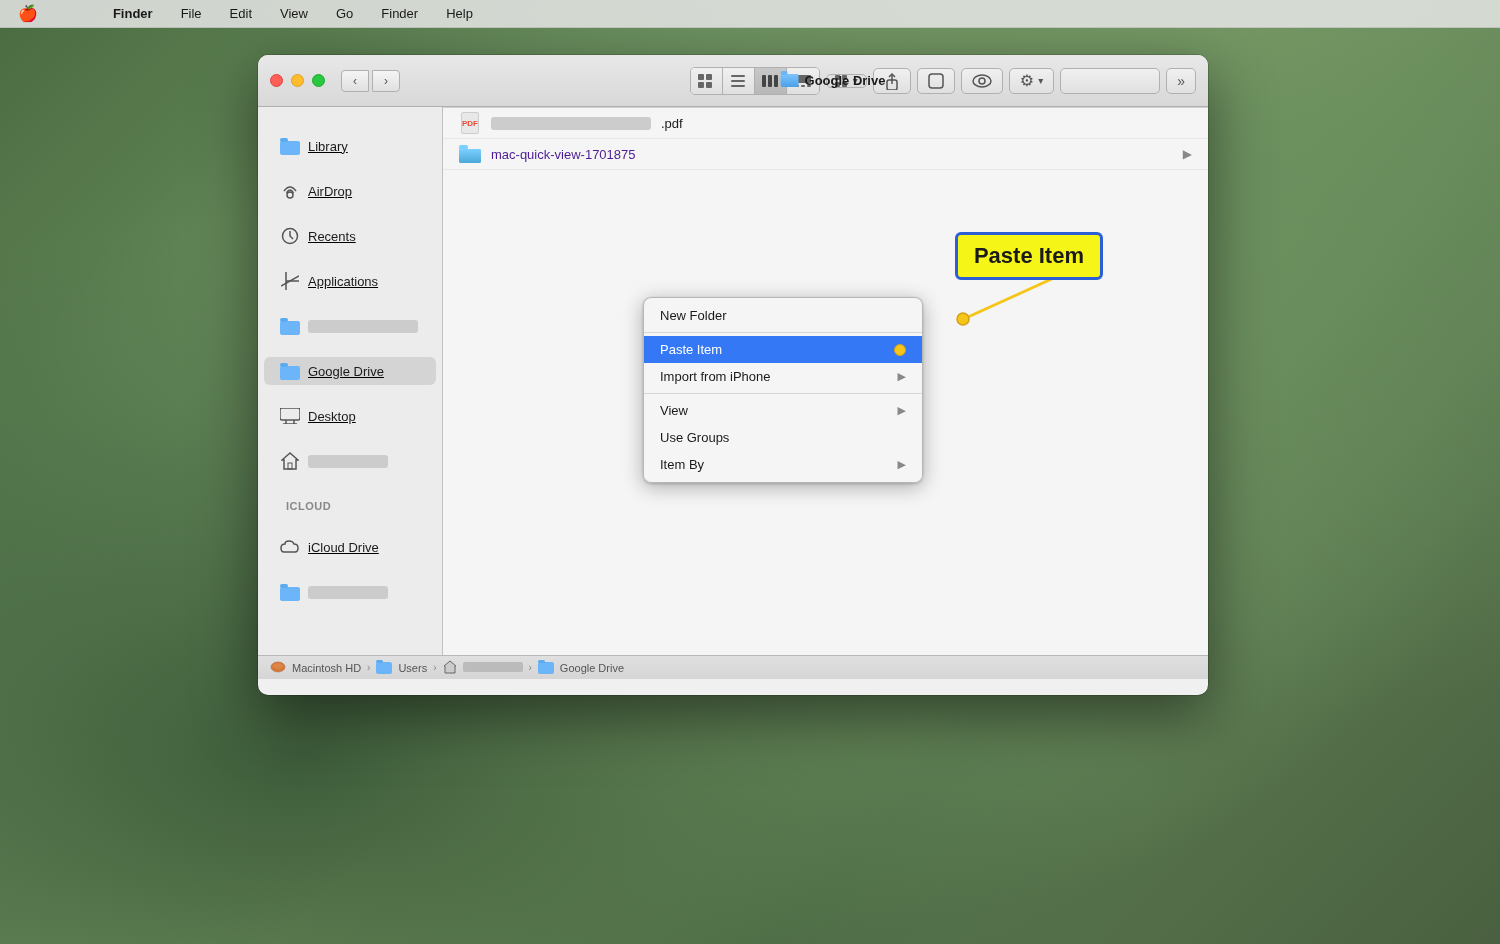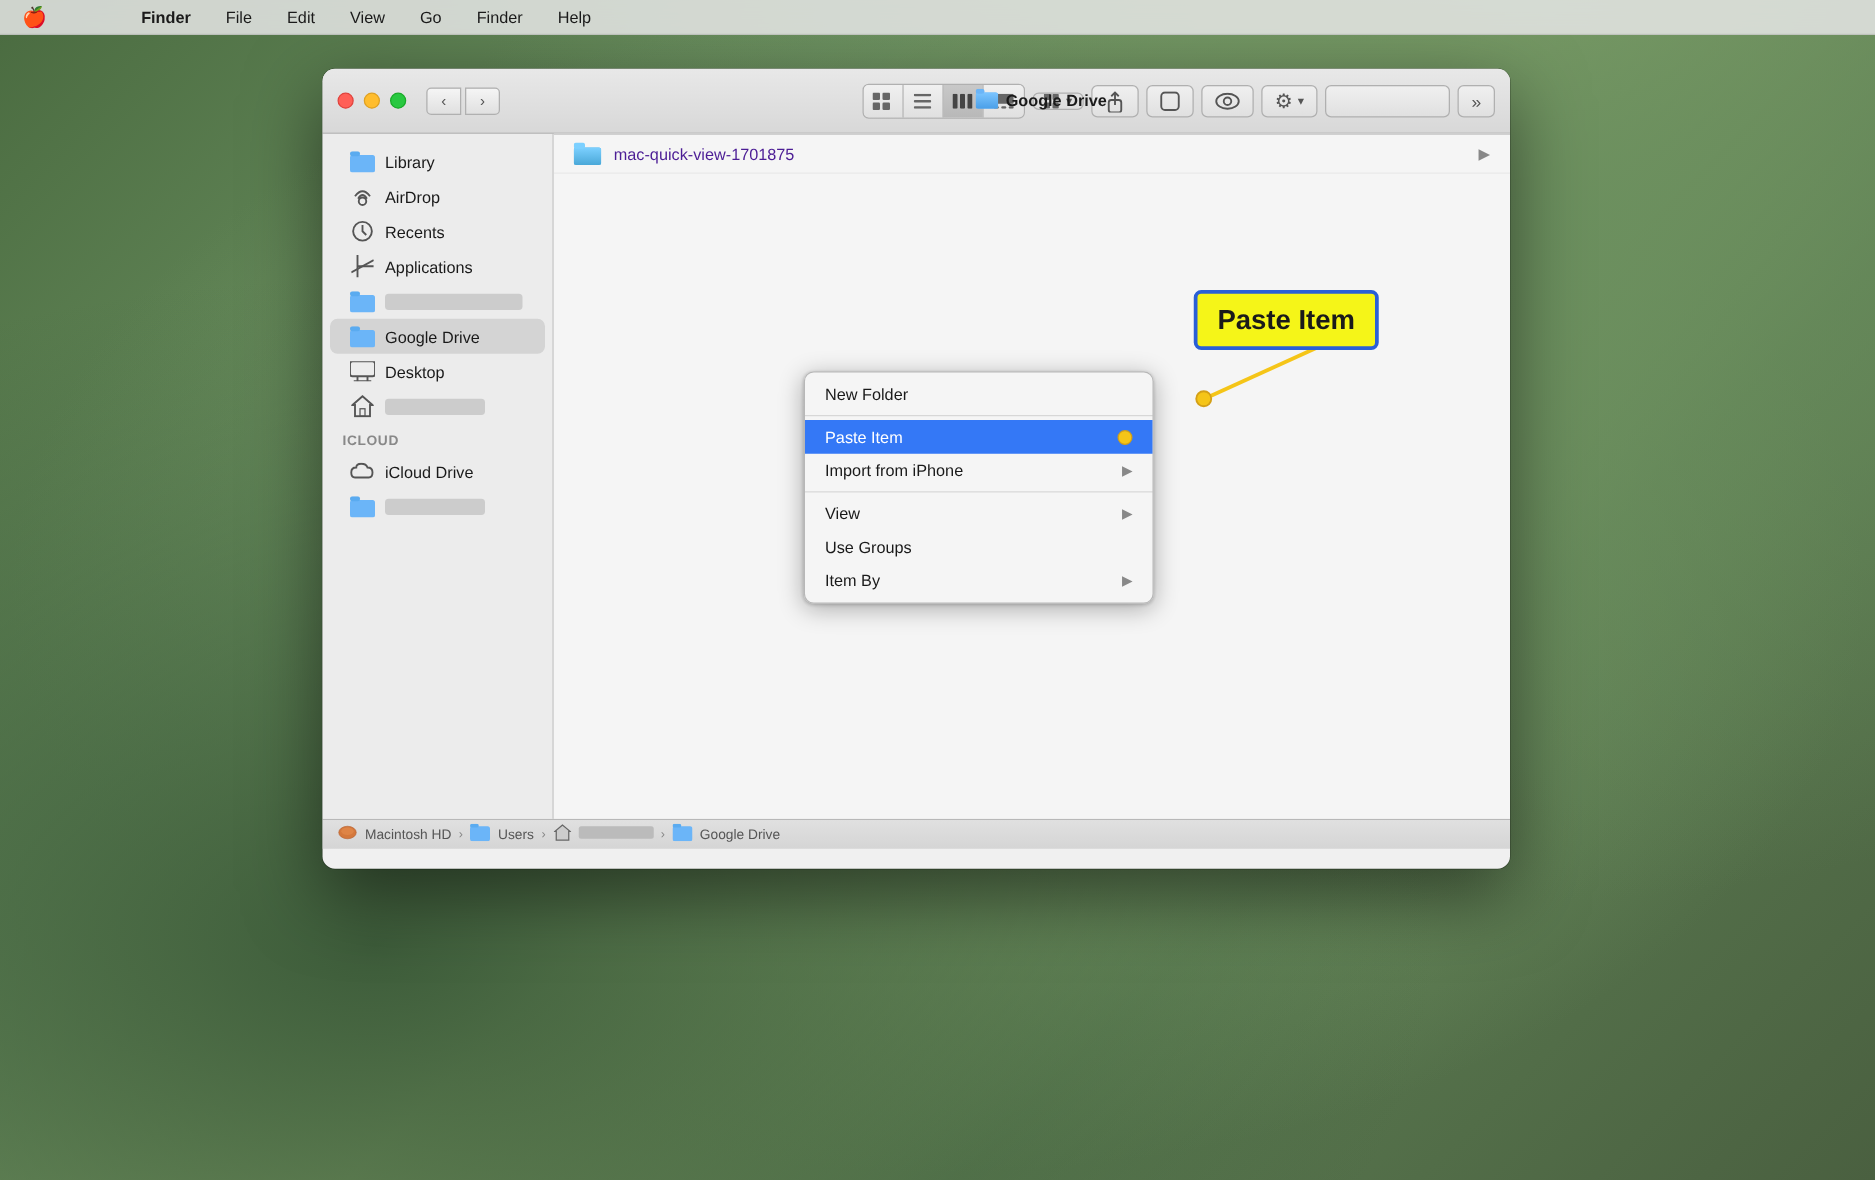--- a/index.html
+++ b/index.html
@@ -179,33 +179,34 @@
       border-right: 1px solid #c0c0c0;
       padding: 8px 0;
       overflow-y: auto;
       flex-shrink: 0;
     }
 
     .sidebar-section-header {
       font-size: 11px;
       font-weight: 700;
       color: #888;
-      padding: 8px 16px 4px;
+      padding: 8px 28px 4px;
       text-transform: uppercase;
       letter-spacing: 0.5px;
     }
 
     .sidebar-item {
       display: flex;
       align-items: center;
       padding: 4px 16px;
       gap: 8px;
       cursor: pointer;
       border-radius: 6px;
-      margin: 0 6px;
+      margin: 17px 6px;
+      text-decoration: underline;
     }
     .sidebar-item.active {
       background: rgba(0,0,0,0.1);
     }
     .sidebar-item-icon {
       width: 20px;
       height: 20px;
       display: flex;
       align-items: center;
       justify-content: center;
@@ -605,20 +606,27 @@
           </svg>
         </div>
         <span class="sidebar-blurred sidebar-blurred-small"></span>
       </div>
     </div>
 
     <div class="file-area">
 
       <div style="height:1px; background: #d0d0d0;"></div>
 
+      <div class="file-list-item">
+        <div class="file-item-icon">
+          <div class="pdf-icon">PDF</div>
+        </div>
+        <span class="file-item-blurred" style="width:160px;"></span>
+        <span style="font-size:13px; color:#1a1a1a;">.pdf</span>
+      </div>
 
       <div class="file-list-item">
         <div class="file-item-icon">
           <svg width="22" height="18" viewBox="0 0 22 18">
             <rect x="0" y="4" width="22" height="14" rx="2" fill="#5cb8e8"></rect>
             <rect x="0" y="4" width="22" height="14" rx="2" fill="url(#ff)"></rect>
             <defs>
               <linearGradient id="ff" x1="0" y1="0" x2="0" y2="1">
                 <stop offset="0%" stop-color="#7cd0ff"></stop>
                 <stop offset="100%" stop-color="#4aa8d8"></stop>

